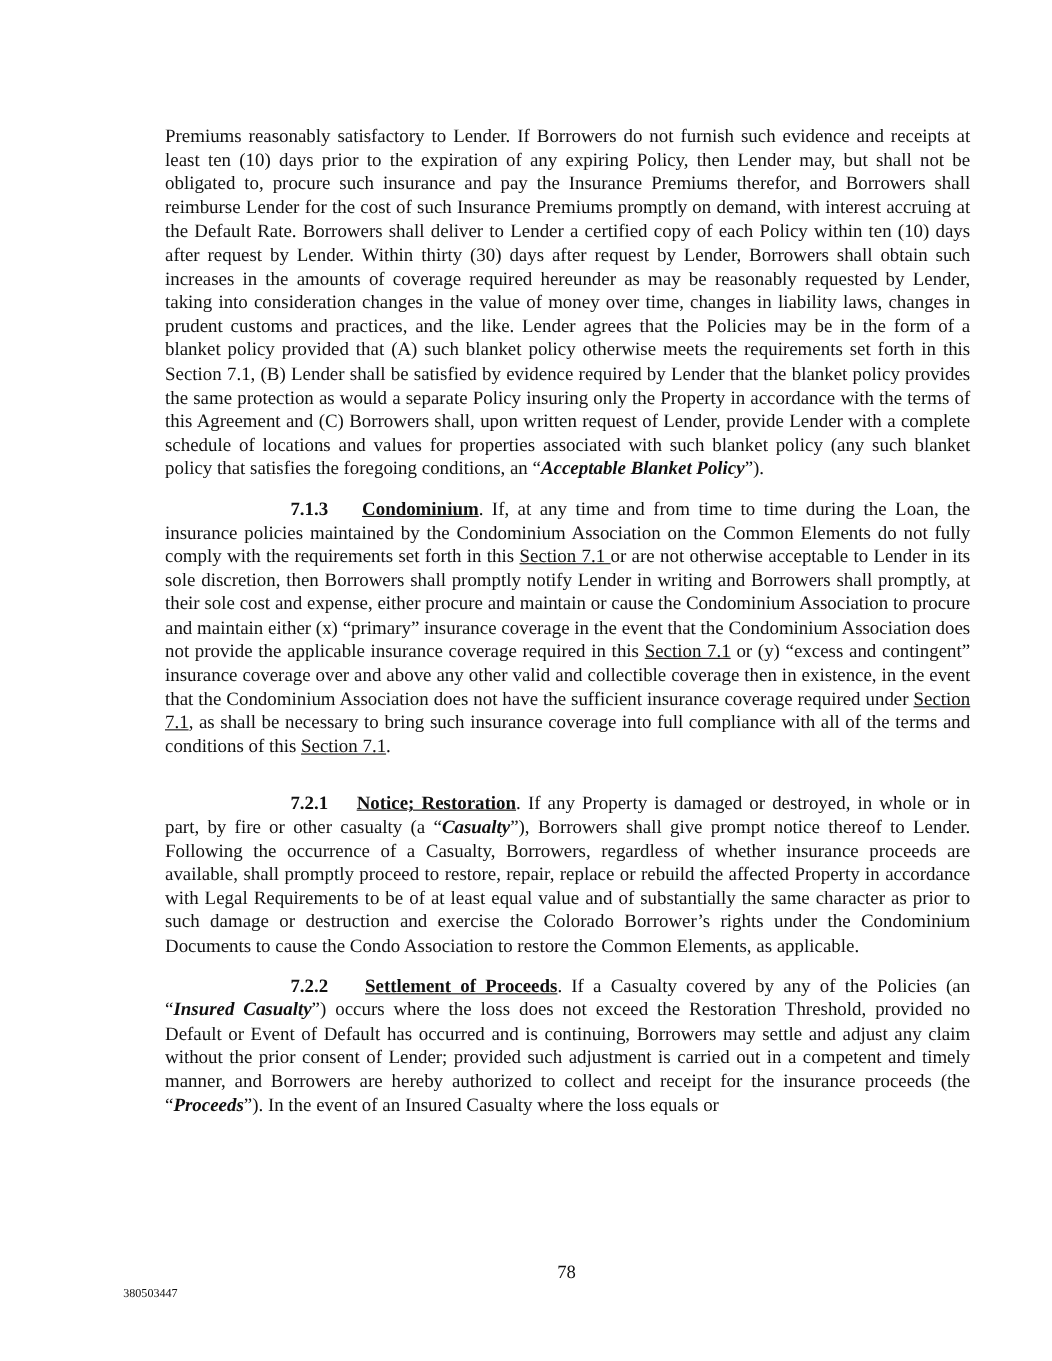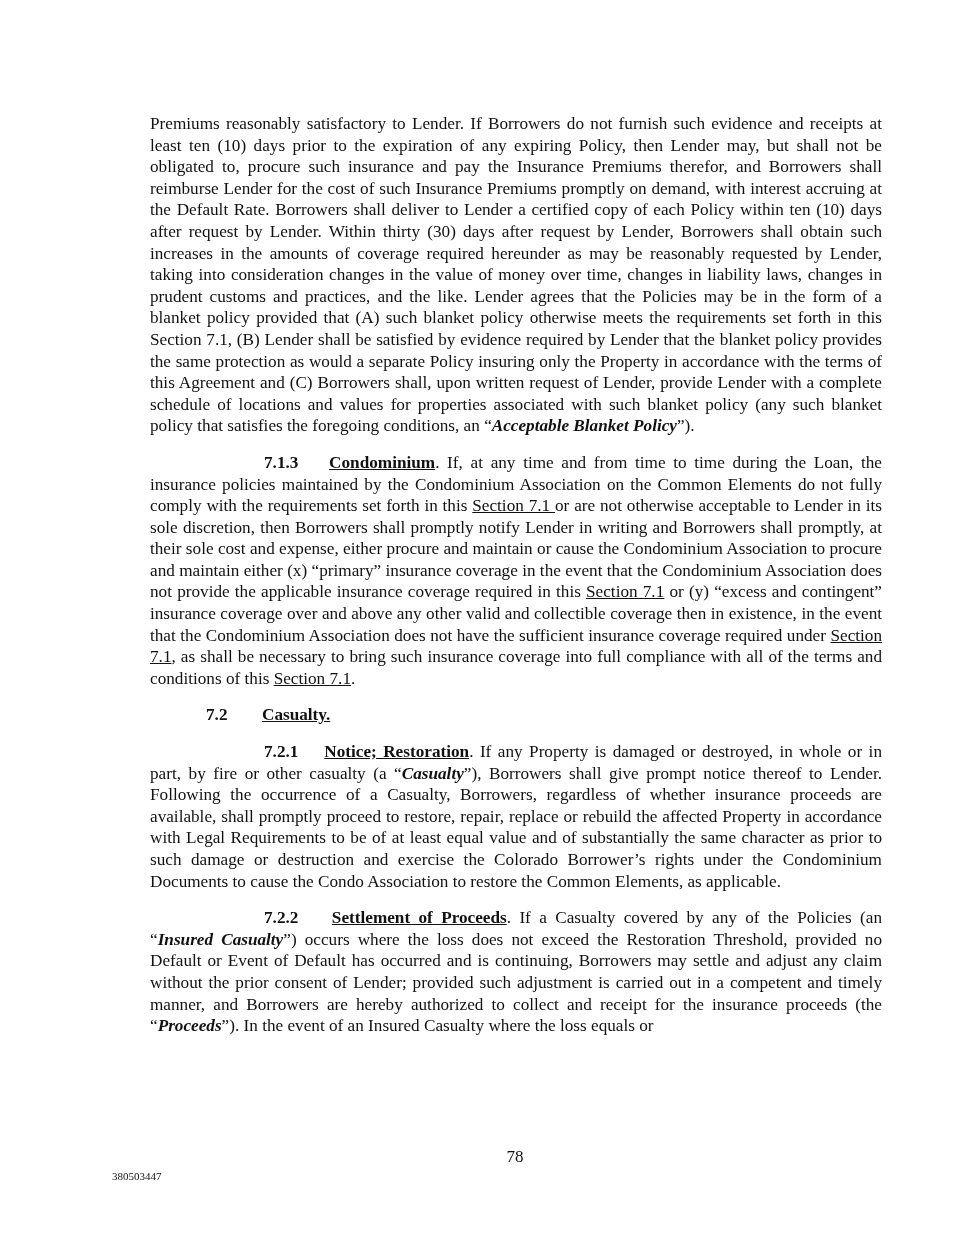--- a/index.html
+++ b/index.html
@@ -24,21 +24,20 @@
 </head>
 <body>
 
 <div class="page">
   <p><span>Premiums reasonably satisfactory to Lender.  If Borrowers do not furnish such evidence and receipts at least ten (10) days prior to the expiration of any expiring Policy, then Lender may, but shall not be obligated to, procure such insurance and pay the Insurance Premiums therefor, and Borrowers shall reimburse Lender for the cost of such Insurance Premiums promptly on demand, with interest accruing at the Default Rate.  Borrowers shall deliver to Lender a certified copy of each Policy within ten (10) days after request by Lender.  Within thirty (30) days after request by Lender, Borrowers shall obtain such increases in the amounts of coverage required hereunder as may be reasonably requested by Lender, taking into consideration changes in the value of money over time, changes in liability laws, changes in prudent customs and practices, and the like.  Lender agrees that the Policies may be in the form of a blanket policy provided that (A) such blanket policy otherwise meets the requirements set forth in this Section 7.1, (B) Lender shall be satisfied by evidence required by Lender that the blanket policy provides the same protection as would a separate Policy insuring only the Property in accordance with the terms of this Agreement and (C) Borrowers shall, upon written request of Lender, provide Lender with a complete schedule of locations and values for properties associated with such blanket policy (any such blanket policy that satisfies the foregoing conditions, an “</span><b><i>Acceptable Blanket Policy</i></b><span>”).</span></p>
   <div class="gap"></div>
 
   <p class="indent"><span class="num">7.1.3</span>&nbsp;&nbsp;&nbsp;&nbsp;<b class="u">Condominium</b><span>.  If, at any time and from time to time during the Loan, the insurance policies maintained by the Condominium Association on the Common Elements do not fully comply with the requirements set forth in this </span><span class="u">Section 7.1 </span><span>or are not otherwise acceptable to Lender in its sole discretion, then Borrowers shall promptly notify Lender in writing and Borrowers shall promptly, at their sole cost and expense, either procure and maintain or cause the Condominium Association to procure and maintain either (x) “primary” insurance coverage in the event that the Condominium Association does not provide the applicable insurance coverage required in this </span><span class="u">Section 7.1</span><span> or (y) “excess and contingent” insurance coverage over and above any other valid and collectible coverage then in existence, in the event that the Condominium Association does not have the sufficient insurance coverage required under </span><span class="u">Section 7.1</span><span>, as shall be necessary to bring such insurance coverage into full compliance with all of the terms and conditions of this </span><span class="u">Section 7.1</span><span>.</span></p>
   <div class="gap"></div>
 
-  <div class="h2"><span class="num">7.2</span><span class="u">Casualty.</span></div>
   <div class="gap"></div>
 
   <p class="indent"><span class="num">7.2.1</span>&nbsp;&nbsp;&nbsp;&nbsp;<b class="u">Notice; Restoration</b><span>.  If any Property is damaged or destroyed, in whole or in part, by fire or other casualty (a “</span><b><i>Casualty</i></b><span>”), Borrowers shall give prompt notice thereof to Lender.  Following the occurrence of a Casualty, Borrowers, regardless of whether insurance proceeds are available, shall promptly proceed to restore, repair, replace or rebuild the affected Property in accordance with Legal Requirements to be of at least equal value and of substantially the same character as prior to such damage or destruction and exercise the Colorado Borrower’s rights under the Condominium Documents to cause the Condo Association to restore the Common Elements, as applicable.</span></p>
   <div class="gap"></div>
 
   <p class="indent"><span class="num">7.2.2</span>&nbsp;&nbsp;&nbsp;&nbsp;<b class="u">Settlement of Proceeds</b><span>.  If a Casualty covered by any of the Policies (an “</span><b><i>Insured Casualty</i></b><span>”) occurs where the loss does not exceed the Restoration Threshold, provided no Default or Event of Default has occurred and is continuing, Borrowers may settle and adjust any claim without the prior consent of Lender; provided such adjustment is carried out in a competent and timely manner, and Borrowers are hereby authorized to collect and receipt for the insurance proceeds (the “</span><b><i>Proceeds</i></b><span>”).  In the event of an Insured Casualty where the loss equals or</span></p>
 </div>
 
 <div class="footer-page">78</div>
 <div class="footer-id">380503447</div>

